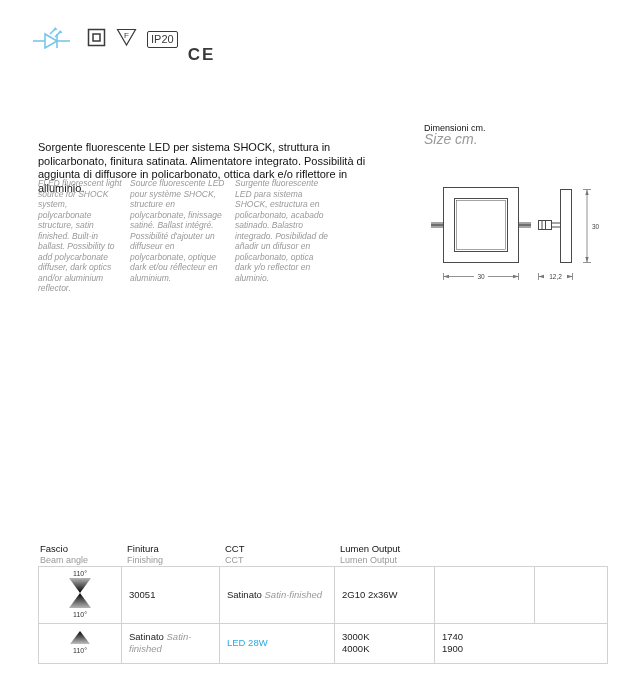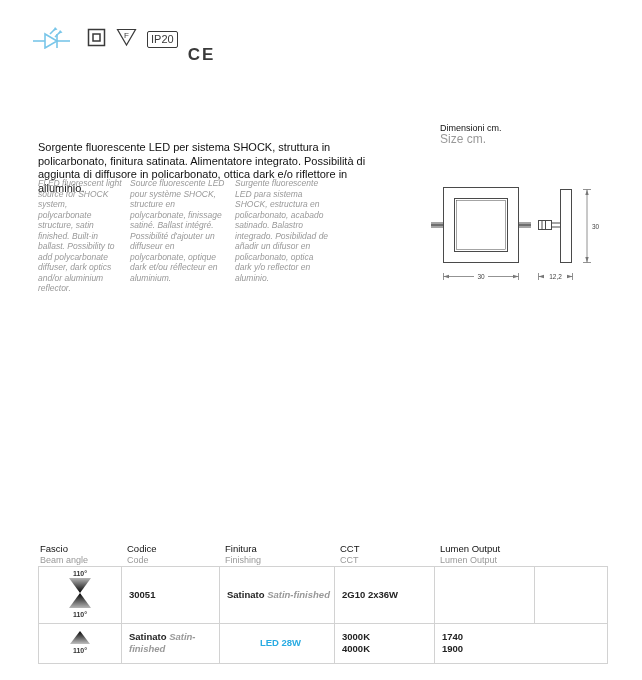--- a/index.html
+++ b/index.html
@@ -59,23 +59,23 @@
     font-size: 8.5px;
     font-style: italic;
     line-height: 10.5px;
     color: #999;
   }
   .trans-col.en { width: 84px; margin-right: 8px; }
   .trans-col.fr { width: 97px; margin-right: 8px; }
   .trans-col.es { width: 97px; }
 
   
-  .dim-block { position: absolute; left: 440px; top: 123px; }
+  .dim-block { position: absolute; left: 424px; top: 123px; }
   .dim-title { font-size: 9px; color: #111; line-height: 11px; }
-  .dim-sub   { font-size: 12px; color: #999; line-height: 11px; }
+  .dim-sub   { font-size: 14px; font-style: italic; color: #999; line-height: 11px; }
   .drawing   { position: absolute; left: 425px; top: 180px; }
 
   
   .spec-table { position: absolute; left: 38px; top: 543px; width: 570px; }
   .thead, .trow {
     display: grid;
     grid-template-columns: 82px 98px 115px 100px 100px 75px;
   }
   .thead { }
   .th .p { font-size: 9.5px; color: #111; line-height: 11.5px; }
@@ -87,27 +87,26 @@
   .trow.r1 { height: 56px; }
   .trow.r2 { height: 40px; }
   .td {
     padding-left: 7px;
     display: flex;
     flex-direction: column;
     justify-content: center;
     font-size: 9.5px;
     color: #222;
     line-height: 12px;
-    font-weight: bold;
   }
   .td + .td { border-left: 1px solid #d2d2d2; }
   .td.beam { align-items: center; padding-left: 0; }
   .angle { font-size: 7px; color: #333; line-height: 8px; }
   .finish-en { font-style: italic; color: #999; }
-  .accent { color: #29abe2; text-align: center; }
+  .accent { color: #29abe2; }
 </style>
 </head>
 <body>
 
 <div class="cert-row">
   <span>
     <svg width="44" height="24" viewBox="0 0 44 24" fill="none">
       <g stroke="#79c6e9" stroke-width="1.6">
         <line x1="0" y1="16" x2="12" y2="16"></line>
         <polygon points="12,9 12,23 24,16" fill="none"></polygon>
@@ -206,24 +205,20 @@
   </svg>
 </div>
 
 <div class="spec-table">
   <div class="thead">
     <div class="th">
       <div class="p">Fascio</div>
       <div class="s">Beam angle</div>
     </div>
     <div class="th">
-      <div class="p">Codice</div>
-      <div class="s">Code</div>
-    </div>
-    <div class="th">
       <div class="p">Finitura</div>
       <div class="s">Finishing</div>
     </div>
     <div class="th">
       <div class="p">CCT</div>
       <div class="s">CCT</div>
     </div>
     <div class="th">
       <div class="p">Lumen Output</div>
       <div class="s">Lumen Output</div>

